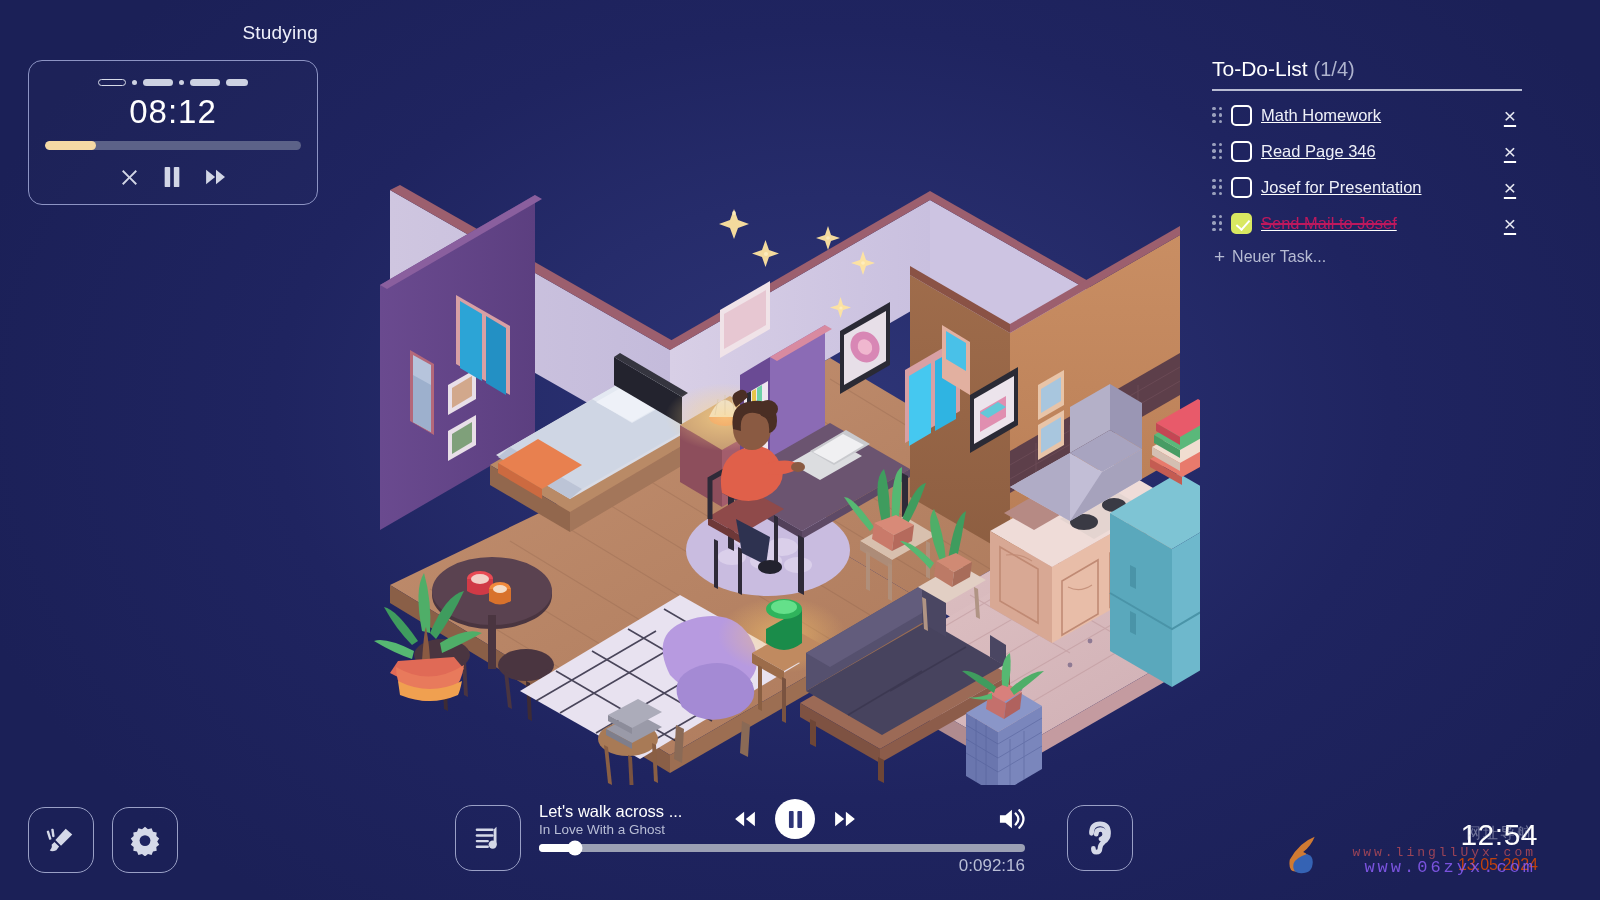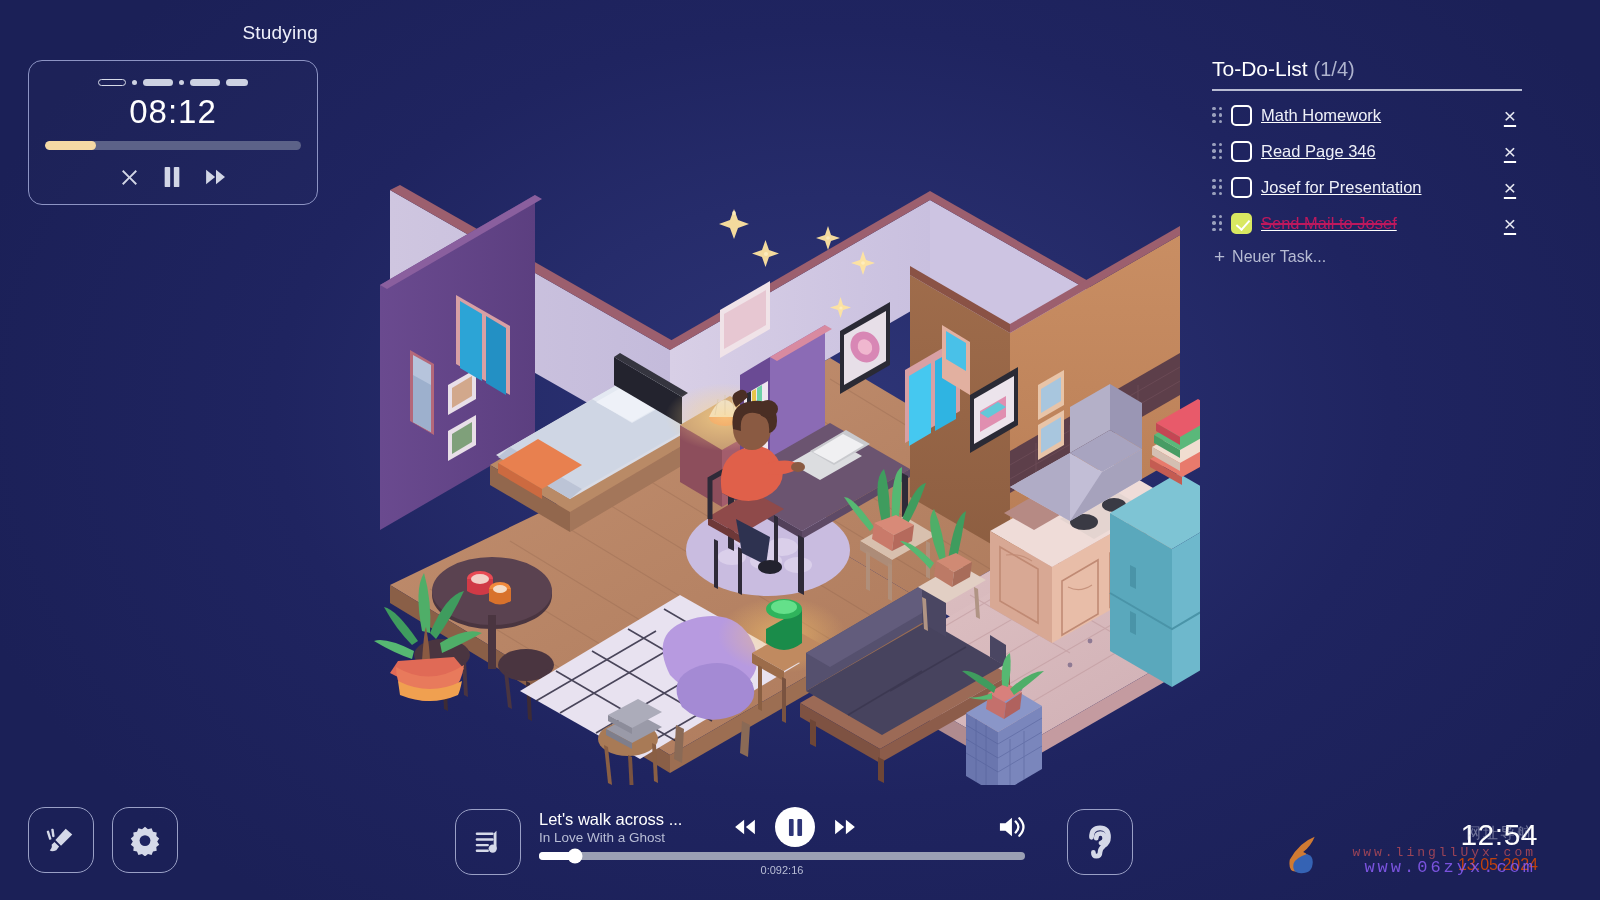--- a/index.html
+++ b/index.html
@@ -69,21 +69,21 @@
   .pbtn { background:none; border:none; cursor:pointer; display:flex; align-items:center; padding:0; }
   .pbtn svg { fill:#fff; }
   #play-pause { width:40px; height:40px; border-radius:50%; background:#fff; display:flex; align-items:center; justify-content:center; cursor:pointer; }
   #play-pause svg { fill:#2e3577; }
   #vol-btn { margin-left:auto; background:none; border:none; cursor:pointer; display:flex; }
   #vol-btn svg { fill:#fff; }
   #seek-row { margin-top:5px; }
   #seek-bar { height:8px; border-radius:4px; background:#9ba0b4; position:relative; }
   #seek-fill { height:100%; width:7.5%; border-radius:4px; background:#fff; }
   #seek-knob { position:absolute; top:50%; left:7.5%; transform:translate(-50%,-50%); width:15px; height:15px; border-radius:50%; background:#fff; }
-  #seek-times { display:flex; justify-content:center; font-size:11px; color:#b9bed6; margin-top:4px; }
+  #seek-times { display:flex; justify-content:flex-end; font-size:17px; color:#b9bed6; margin-top:4px; }
   #ear-btn { width:66px; height:66px; border:1.6px solid #9aa0c6; border-radius:17px; display:flex; align-items:center; justify-content:center; cursor:pointer; margin-left:24px; }
   #ear-btn svg { fill:none; stroke:#d5d9e8; stroke-width:5; stroke-linecap:round; }
 
   
   #clock-box { position:absolute; right:62px; bottom:26px; text-align:right; }
   #clock-time { font-size:30px; color:#fff; letter-spacing:.5px; line-height:1.05; }
   #clock-date { font-size:16px; color:#c2410c; margin-top:6px; }
 
   
   #watermark { position:absolute; right:60px; bottom:13px; width:300px; height:70px; pointer-events:none; opacity:.85; }

